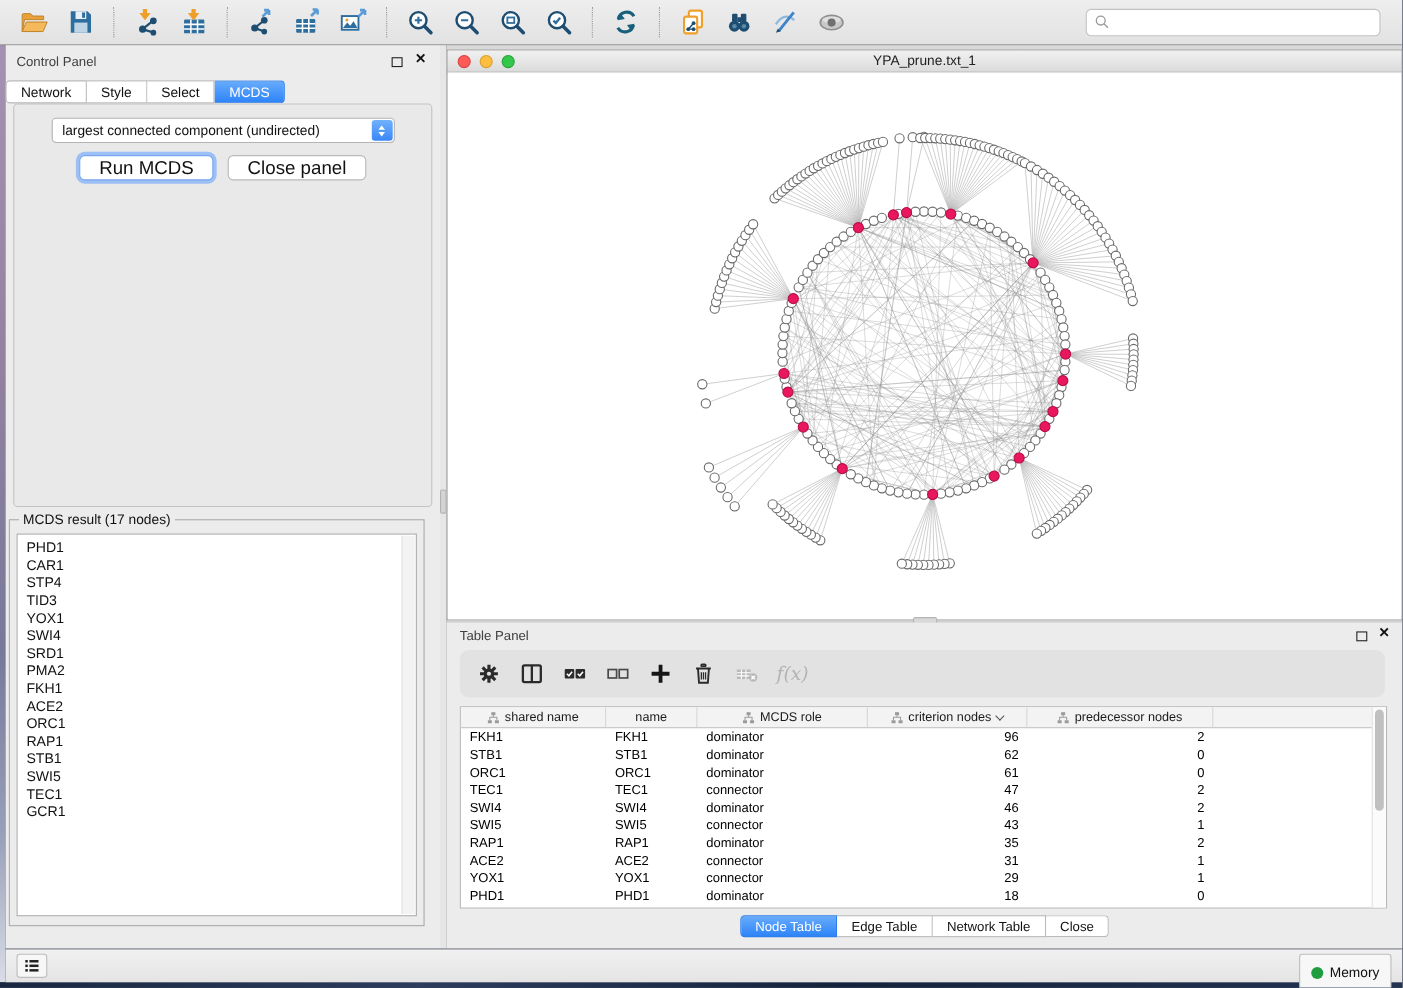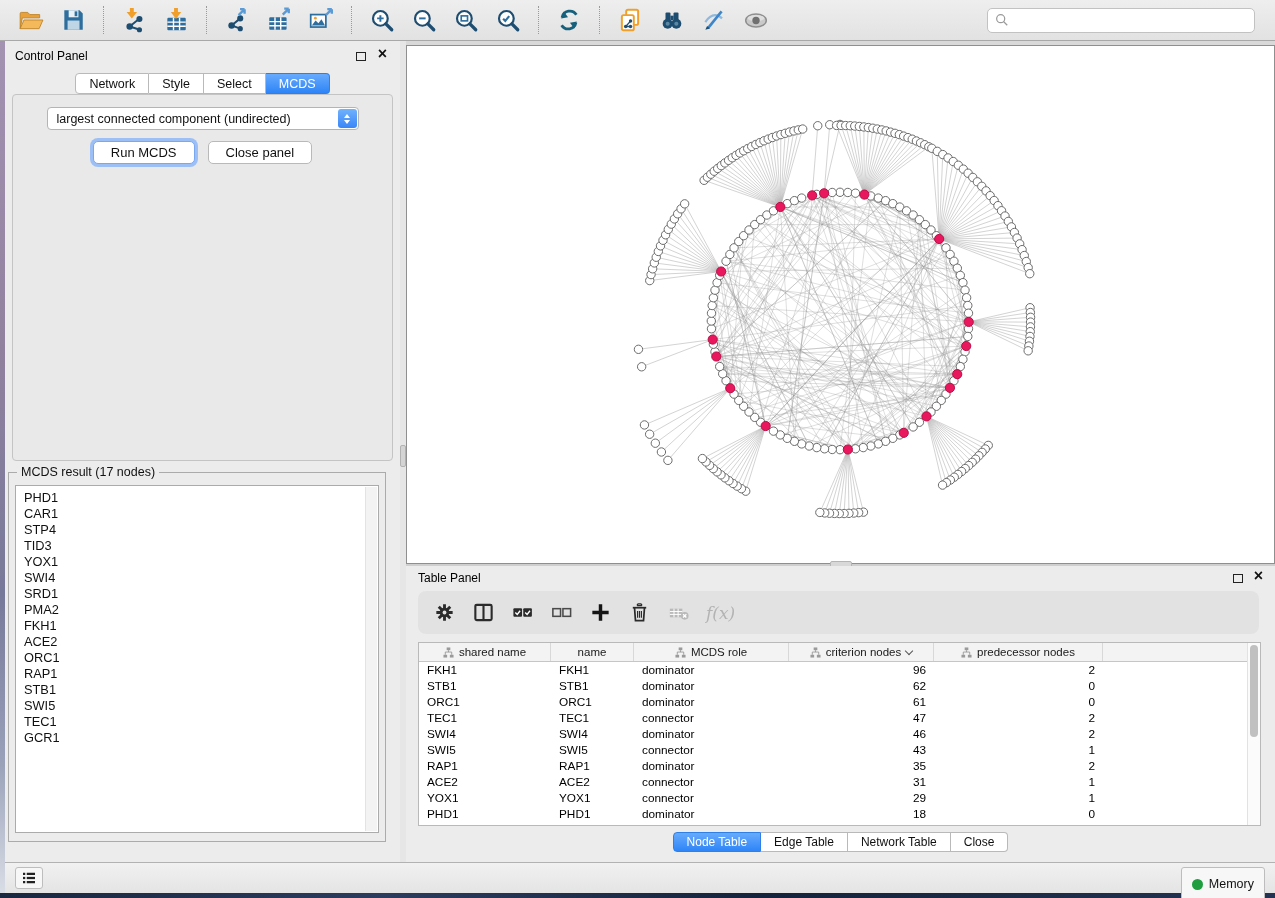--- a/index.html
+++ b/index.html
@@ -21,45 +21,45 @@
   .tb-icon svg { width:26px; height:26px; }
   .tb-sep { width:1px; height:28px; border-left:1px dotted #9a9a9a; margin:0 9px; }
   .search { display:flex; align-items:center; gap:5px; margin-left:auto; margin-right:10px;
     width:268px; height:25px; background:#fff; border:1px solid #c2c2c2; border-radius:5px; padding:0 7px; }
   .search input { border:none; outline:none; flex:1; font-size:12px; background:transparent; font-family:inherit; }
 
   #right-bg { position:absolute; left:406px; top:41px; right:0; bottom:36px; background:#d9d9d9; }
 
   
   #control-panel { position:absolute; left:5px; top:41px; width:395px; bottom:36px; background:#ececec; }
-  .panel-title { position:absolute; left:10px; top:8px; font-size:12px; color:#000000; }
+  .panel-title { position:absolute; left:10px; top:8px; font-size:12px; color:#404040; }
   .win-float { position:absolute; right:34px; top:11px; width:10px; height:9px; border:1.5px solid #222; }
   .win-close { position:absolute; right:13px; top:4px; font-size:16px; font-weight:bold; color:#111; line-height:18px; }
   .segbar { display:flex; }
-  #cp-tabs { position:absolute; top:32px; left:0; right:0; justify-content:center; }
+  #cp-tabs { position:absolute; top:32px; left:0; right:0; }
   .seg { background:#fff; border:1px solid #b9b9b9; border-left:none; padding:0 13px; height:21px;
     display:flex; align-items:center; font-size:12.5px; color:#111; cursor:default; }
   .seg:first-child { border-left:1px solid #b9b9b9; border-radius:4px 0 0 4px; }
   .seg:last-child { border-radius:0 4px 4px 0; }
   .seg.sel { background:linear-gradient(#67abfd,#2e84f7); border-color:#2e7fe9; color:#fff; }
 
   .cp-box { position:absolute; left:7px; right:7px; top:53px; height:367px;
     background:#e9e9e9; border:1px solid #c4c4c4; border-radius:4px; }
   .opt-label { text-align:center; margin-top:23px; font-size:13px; color:#111; }
   .dropdown { position:relative; margin:12px auto 0; width:312px; height:23px;
     background:#fff; border:1px solid #b4b4b4; border-radius:4px; }
   .dd-text { position:absolute; left:9px; top:4px; font-size:12.5px; color:#111; white-space:nowrap; }
   .dd-btn { position:absolute; right:1px; top:1px; bottom:1px; width:19px; border-radius:3px;
     background:linear-gradient(#70b2fc,#3a86f8); display:flex; flex-direction:column; align-items:center; justify-content:center; gap:2px; }
   .dd-btn i { display:block; width:0; height:0; border-left:3.5px solid transparent; border-right:3.5px solid transparent; }
   .dd-btn .up { border-bottom:4px solid #fff; }
   .dd-btn .dn { border-top:4px solid #fff; }
   .btn-row { display:flex; justify-content:center; gap:13px; margin-top:11px; }
   .mac-btn { height:23px; padding:0 17px; background:#fff; border:1px solid #b9b9b9; border-radius:5px;
-    font-size:13px; color:#111; font-family:inherit; }
+    font-size:17px; color:#111; font-family:inherit; }
   .mac-btn.focus { box-shadow:0 0 0 3px rgba(93,156,255,.55); border-color:#7aa8f0; }
 
   .result-group { position:absolute; left:3px; width:378px; top:424px; height:377px;
     border:1px solid #ababab; background:transparent; }
   .result-group legend { font-size:12.5px; margin-left:8px; padding:0 4px; color:#111; }
   .result-list { position:absolute; left:6px; right:6px; top:6px; bottom:8px; background:#fff;
     border:1px solid #ababab; font-size:12.8px; line-height:16px; color:#111; padding:4px 0 0 8px; overflow:hidden; }
   .list-track { position:absolute; right:1px; top:1px; bottom:1px; width:12px; background:#f3f3f3; border-left:1px solid #e3e3e3; }
 
   .vsplit { position:absolute; left:400px; top:41px; width:6px; bottom:36px; background:#e6e6e6; }
@@ -317,20 +317,26 @@
           <div class="list-item">GCR1</div>
         </div>
     </fieldset>
   </div>
 
   <div class="vsplit">
       <div class="grip"></div>
     </div>
 
   <div id="net-win">
+    <div class="net-title">
+      <span class="tl red"></span>
+      <span class="tl yellow"></span>
+      <span class="tl green"></span>
+      <span class="net-title-text">YPA_prune.txt_1</span>
+    </div>
     <div class="net-canvas">
       <svg id="net-svg" viewBox="0 0 869 497">
           <g stroke="#8f8f8f" stroke-width="0.75" stroke-opacity="0.38">
             <line x1="314.9" y1="205.4" x2="551.6" y2="202.1"></line>
             <line x1="314.9" y1="205.4" x2="313.4" y2="209.3"></line>
             <line x1="314.9" y1="205.4" x2="337.4" y2="340.5"></line>
             <line x1="314.9" y1="205.4" x2="493.9" y2="369.2"></line>
             <line x1="314.9" y1="205.4" x2="525.2" y2="346.2"></line>
             <line x1="314.9" y1="205.4" x2="418.5" y2="383.1"></line>
             <line x1="314.9" y1="205.4" x2="395.6" y2="378.2"></line>

